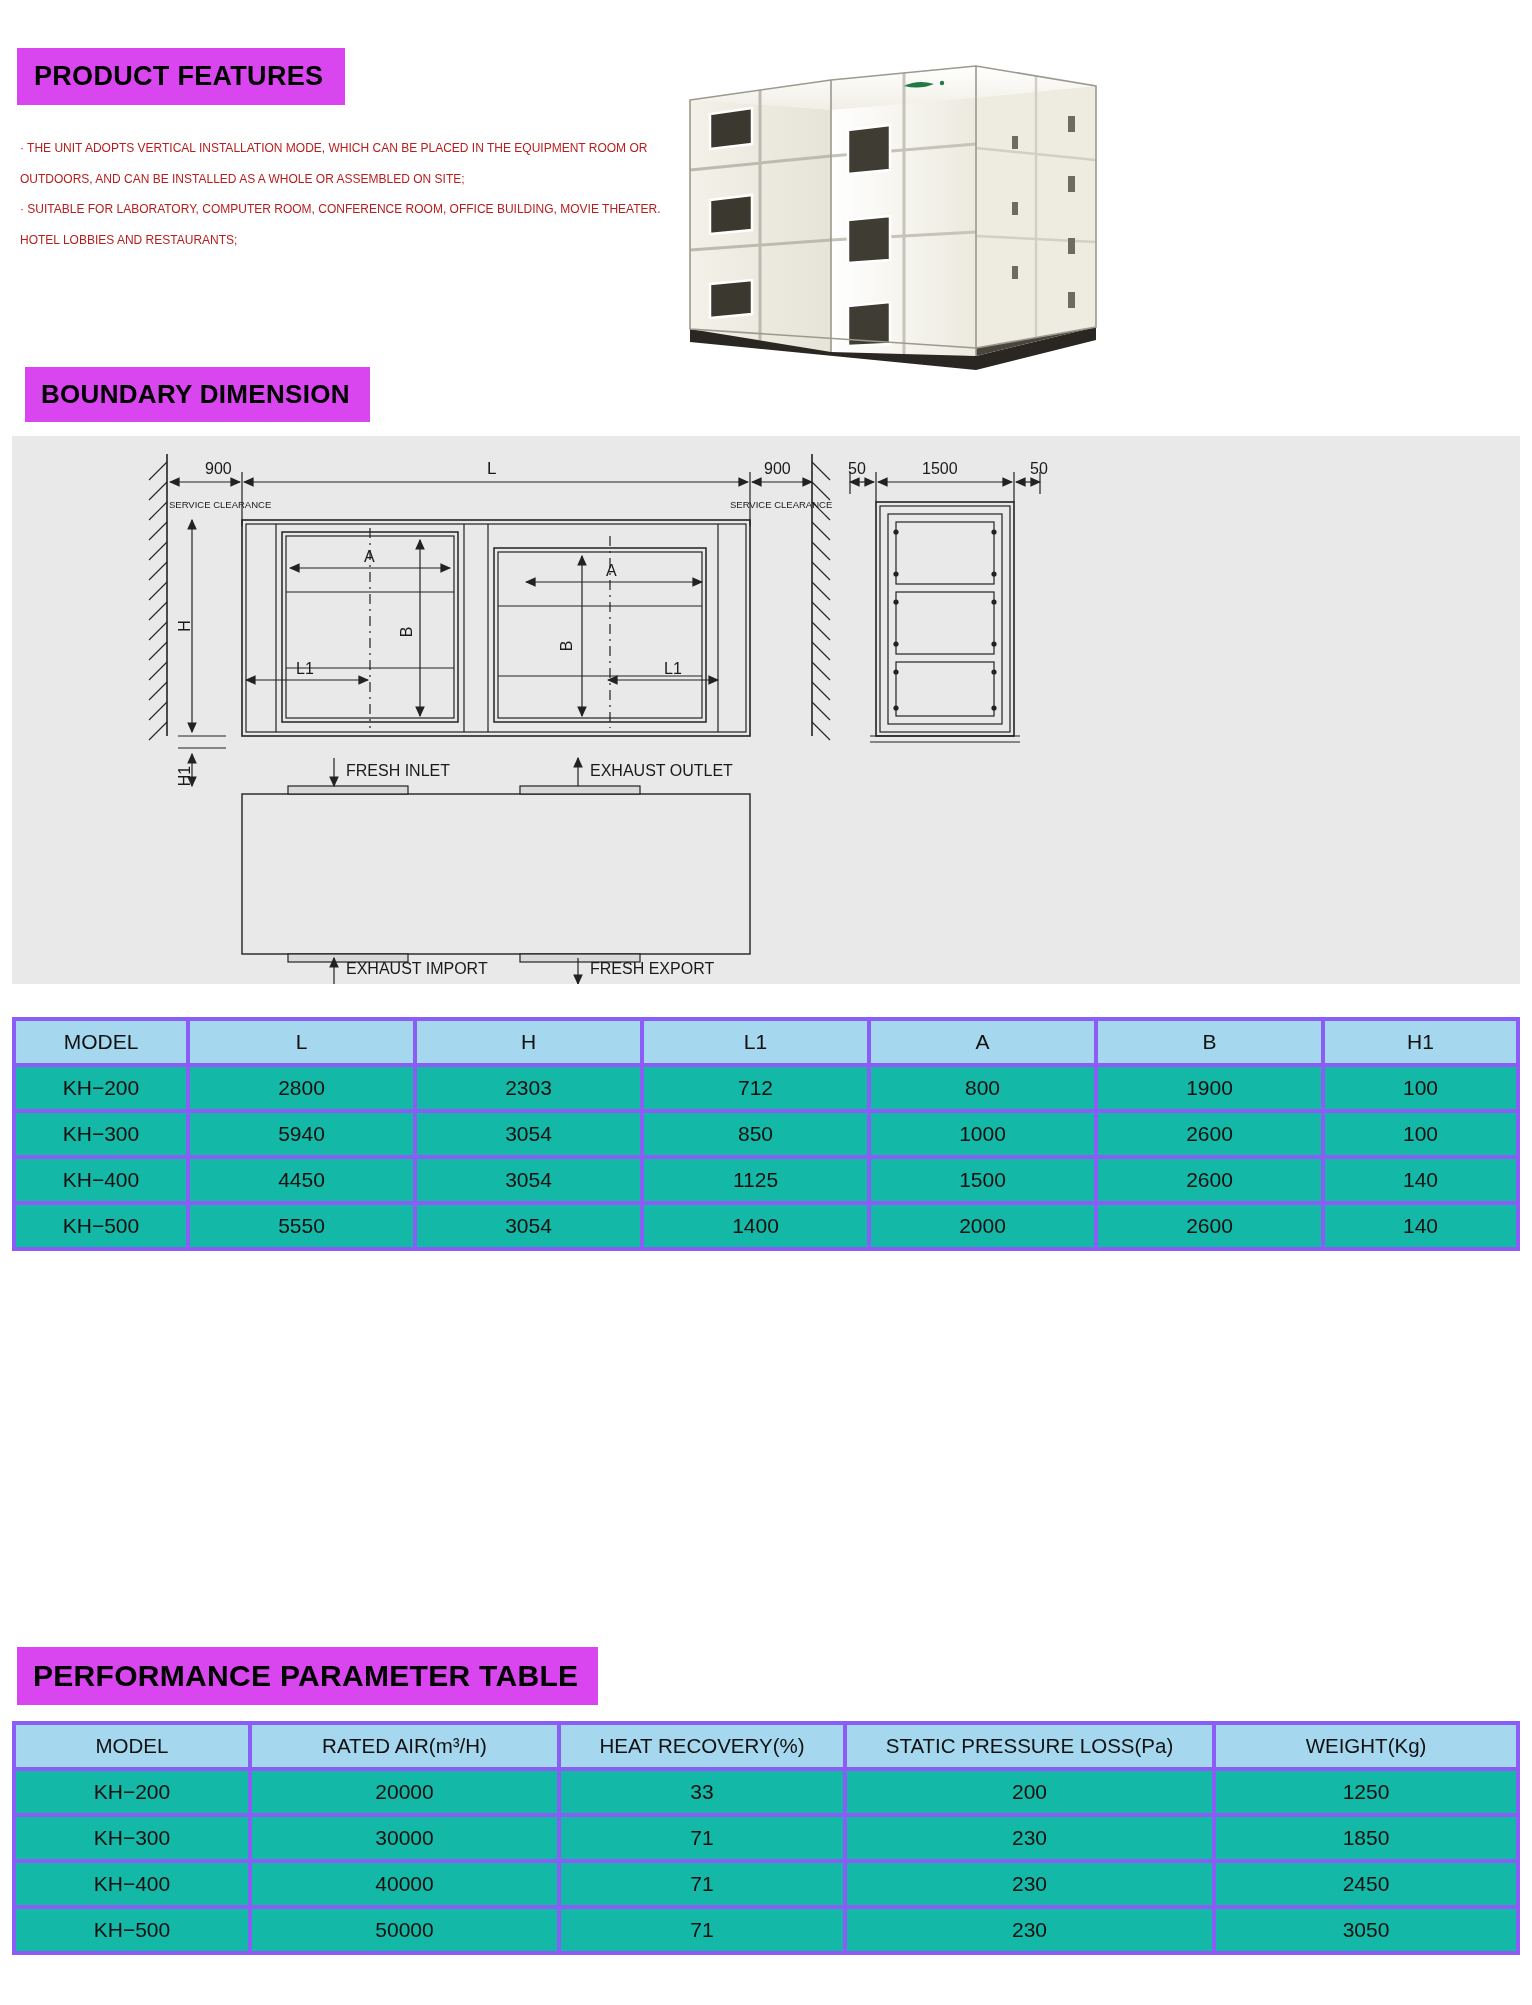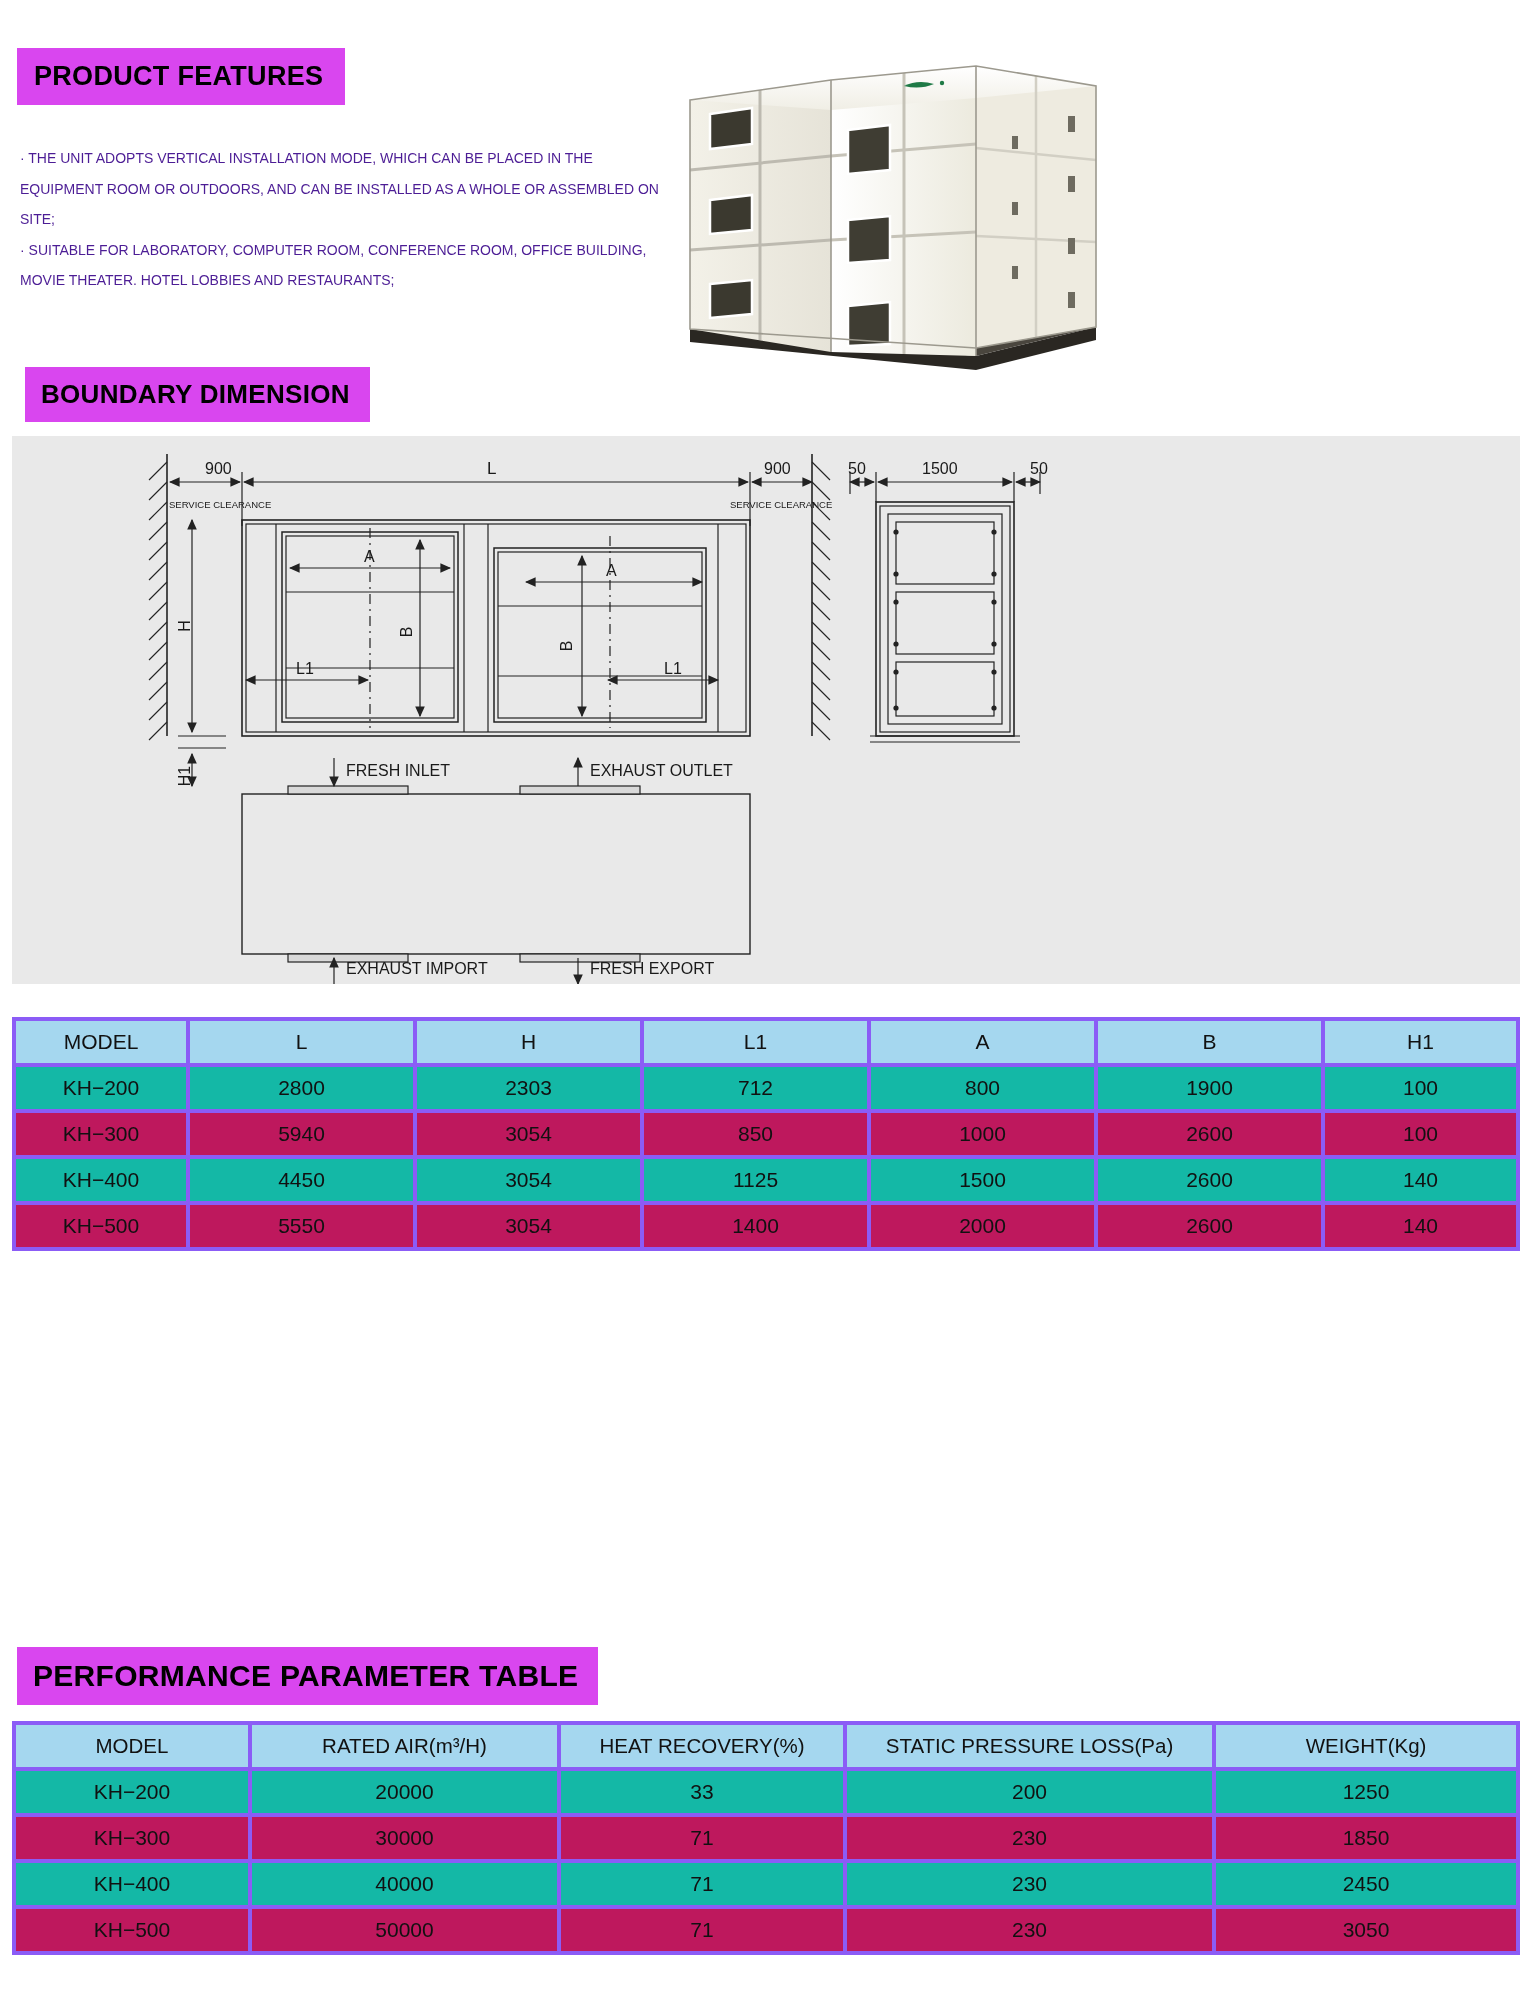--- a/index.html
+++ b/index.html
@@ -18,22 +18,22 @@
     letter-spacing:.3px;
     white-space:nowrap;
   }
   
   #features-title {
     position:absolute; left:17px; top:48px;
     padding:13px 22px 13px 17px;
     font-size:27px;
   }
   #features-list {
-    position:absolute; left:20px; top:143px; width:650px;
-    font-size:14px; line-height:30.5px; color:#4c1d95;
+    position:absolute; left:20px; top:133px; width:650px;
+    font-size:12px; line-height:30.5px; color:#b91c1c;
   }
   #features-list .bullet-line { white-space:normal; }
   
   #product-photo {
     position:absolute; left:676px; top:52px; width:432px; height:330px;
   }
   
   #boundary-title {
     position:absolute; left:25px; top:367px;
     padding:12px 20px 12px 16px;
@@ -50,21 +50,21 @@
     font-size:21px; color:#111;
   }
   table.data-table th, table.data-table td {
     border:4px solid #8b5cf6;
     text-align:center; vertical-align:middle;
     font-weight:normal;
     padding:0;
   }
   table.data-table th { background:#a5d7ef; }
   tr.row-grey td { background:#14b8a6; }
-  tr.row-blue td { background:#be185d;margin-left:38px; }
+  tr.row-blue td { background:#14b8a6;margin-left:38px; }
   #dim-table { left:12px; top:1017px; width:1508px; }
   #dim-table th, #dim-table td { height:42px; }
   #perf-title {
     position:absolute; left:17px; top:1647px;
     padding:12px 20px 12px 16px;
     font-size:30px;
   }
   #perf-table { left:12px; top:1721px; width:1508px; }
   #perf-table th, #perf-table td { height:42px; }
   #perf-table th { font-size:20.5px; }

